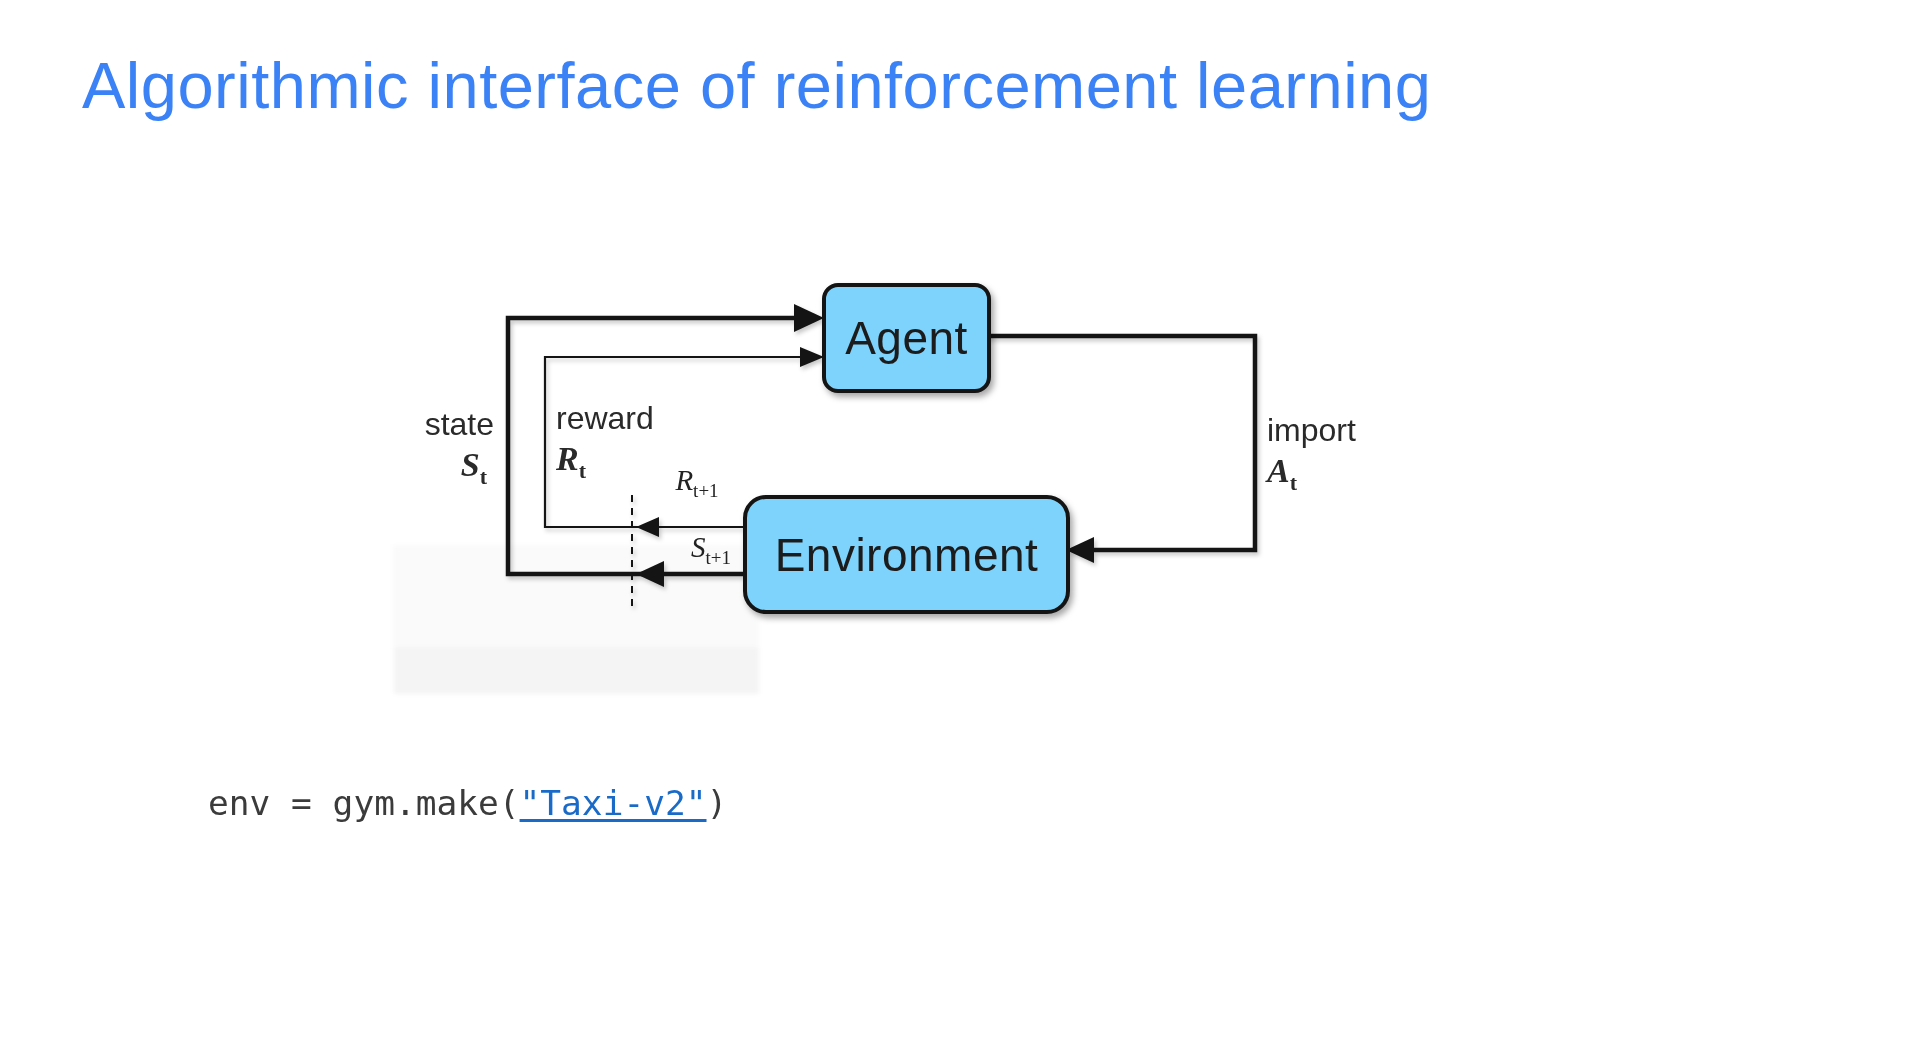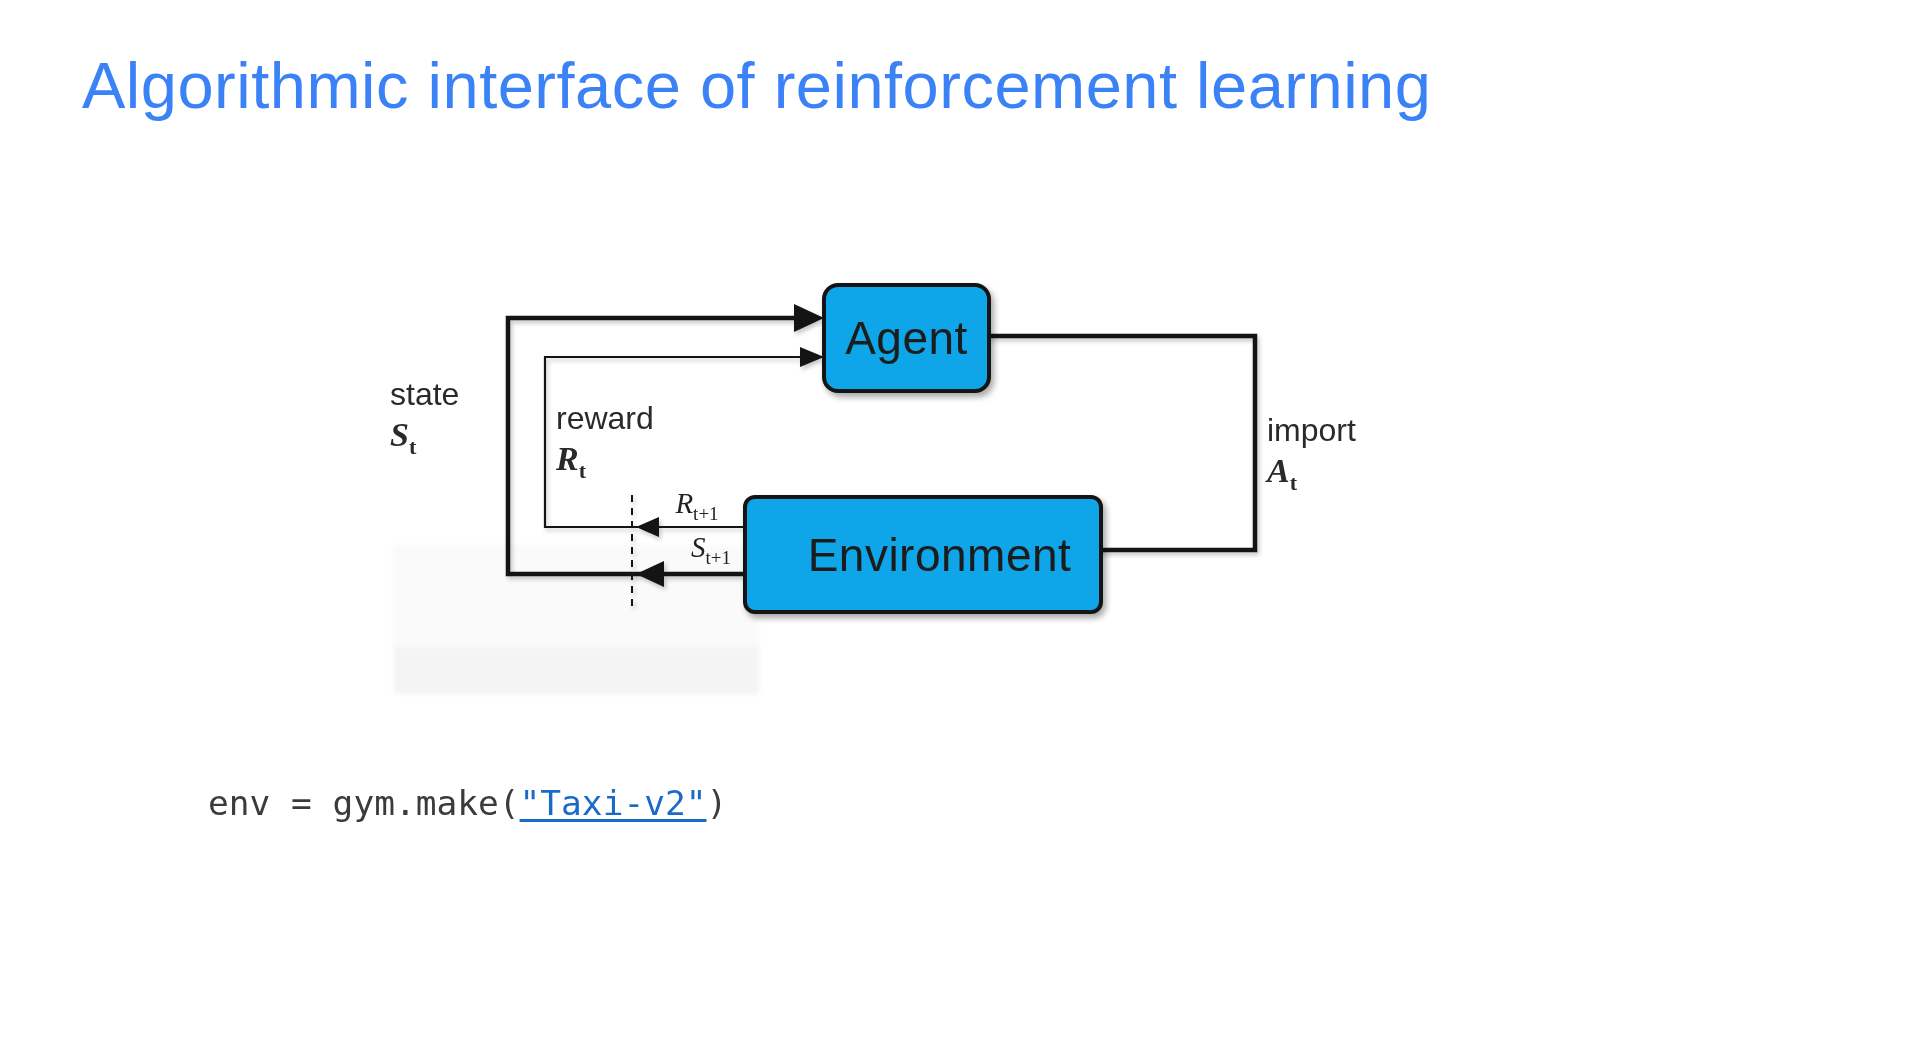--- a/index.html
+++ b/index.html
@@ -8,41 +8,41 @@
 
   .title{position:absolute;left:82px;top:48px;margin:0;
          font-size:65px;font-weight:300;letter-spacing:.5px;color:#3b82f6;
          font-family:"Liberation Sans",sans-serif;white-space:nowrap;}
 
   
   .diagram-lines{position:absolute;left:0;top:0;
                  filter:drop-shadow(2px 3px 2px rgba(0,0,0,0.22));}
 
   
-  .box{position:absolute;background:#0ea5e9;border:4px solid #141414;
+  .box{position:absolute;background:#7dd3fc;border:4px solid #141414;
        display:flex;align-items:center;justify-content:center;
        box-shadow:3px 4px 6px rgba(0,0,0,0.35);}
   .box span{font-size:46px;color:#1c1c1c;letter-spacing:.5px;}
   .agent{left:822px;top:283px;width:161px;height:102px;border-radius:16px;}
-  .env{left:743px;top:495px;width:319px;height:111px;border-radius:12px;padding-left:33px;}
+  .env{left:743px;top:495px;width:319px;height:111px;border-radius:23px;}
 
   
   .symcol{position:absolute;color:#2a2a2a;}
   .symcol .word{font-size:32px;line-height:40px;}
   .symcol .sym{font-family:"Liberation Serif",serif;font-size:34px;line-height:42px;font-weight:bold;}
   .symcol .sym sub{font-size:22px;}
-  .col-state{left:390px;top:374px;width:104px;text-align:left;}
+  .col-state{left:390px;top:404px;width:104px;text-align:right;}
   .col-state .sym{margin-right:7px;}
   .col-reward{left:556px;top:398px;text-align:left;}
   .col-action{left:1267px;top:410px;text-align:left;}
 
   .next-sym{position:absolute;width:74px;text-align:center;
             font-family:"Liberation Serif",serif;font-size:29px;color:#222;}
   .next-sym sub{font-size:19px;}
-  .r-next{left:660px;top:487px;}
+  .r-next{left:660px;top:464px;}
   .s-next{left:657px;top:531px;text-align:right;}
 
   
   .artifact{position:absolute;pointer-events:none;filter:blur(2px);}
   .artifact-a{left:393px;top:545px;width:366px;height:104px;background:rgba(0,0,0,0.018);}
   .artifact-b{left:394px;top:648px;width:365px;height:46px;background:rgba(0,0,0,0.045);}
 
   
   .code{position:absolute;left:208px;top:687px;
         font-family:"DejaVu Sans Mono","Liberation Mono",monospace;

